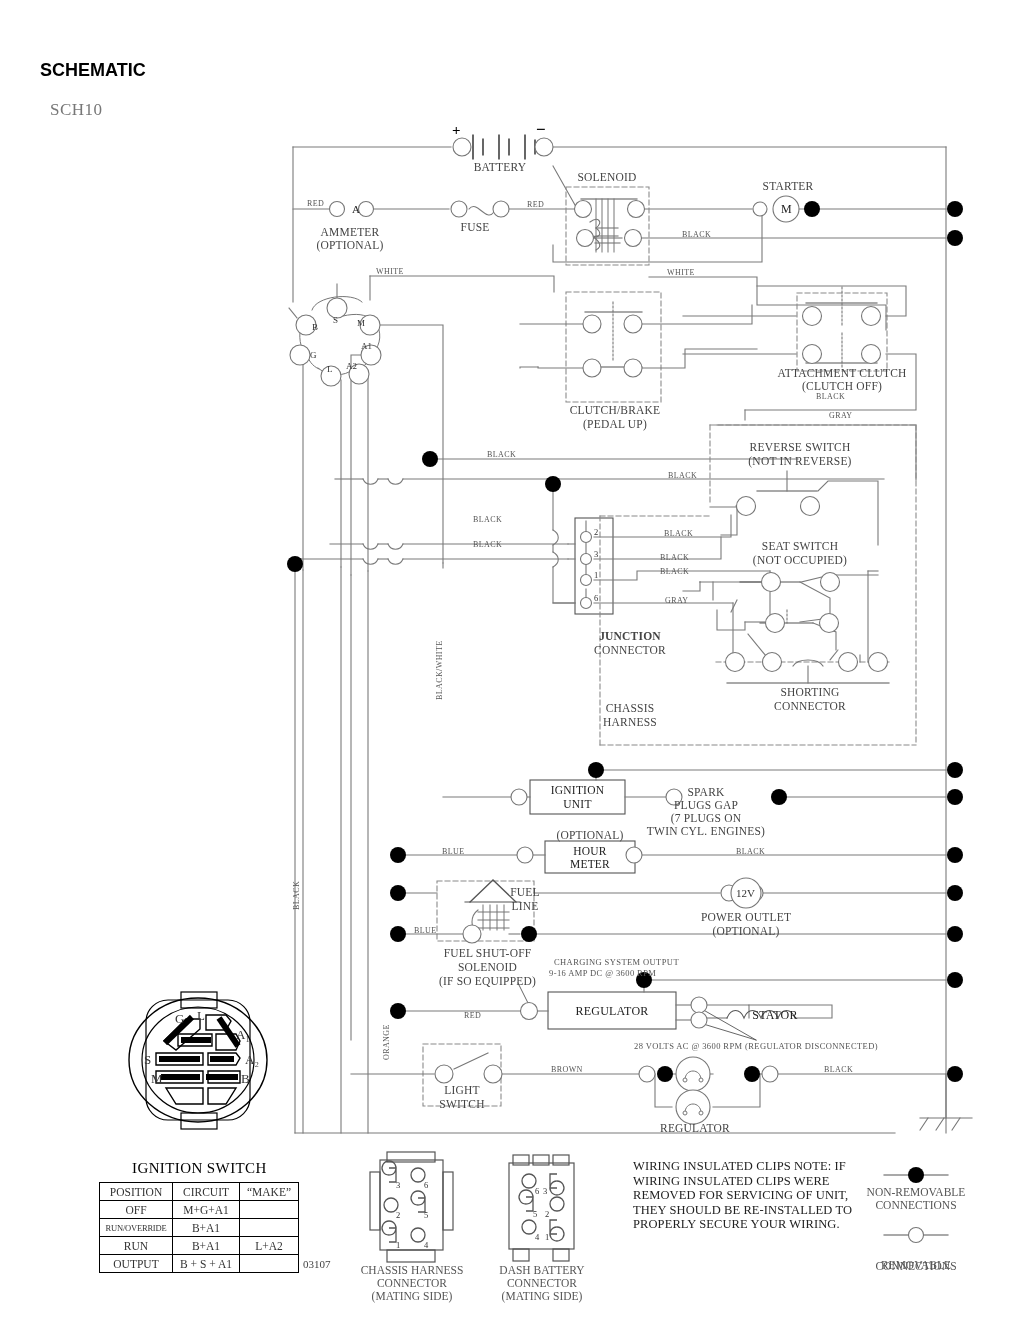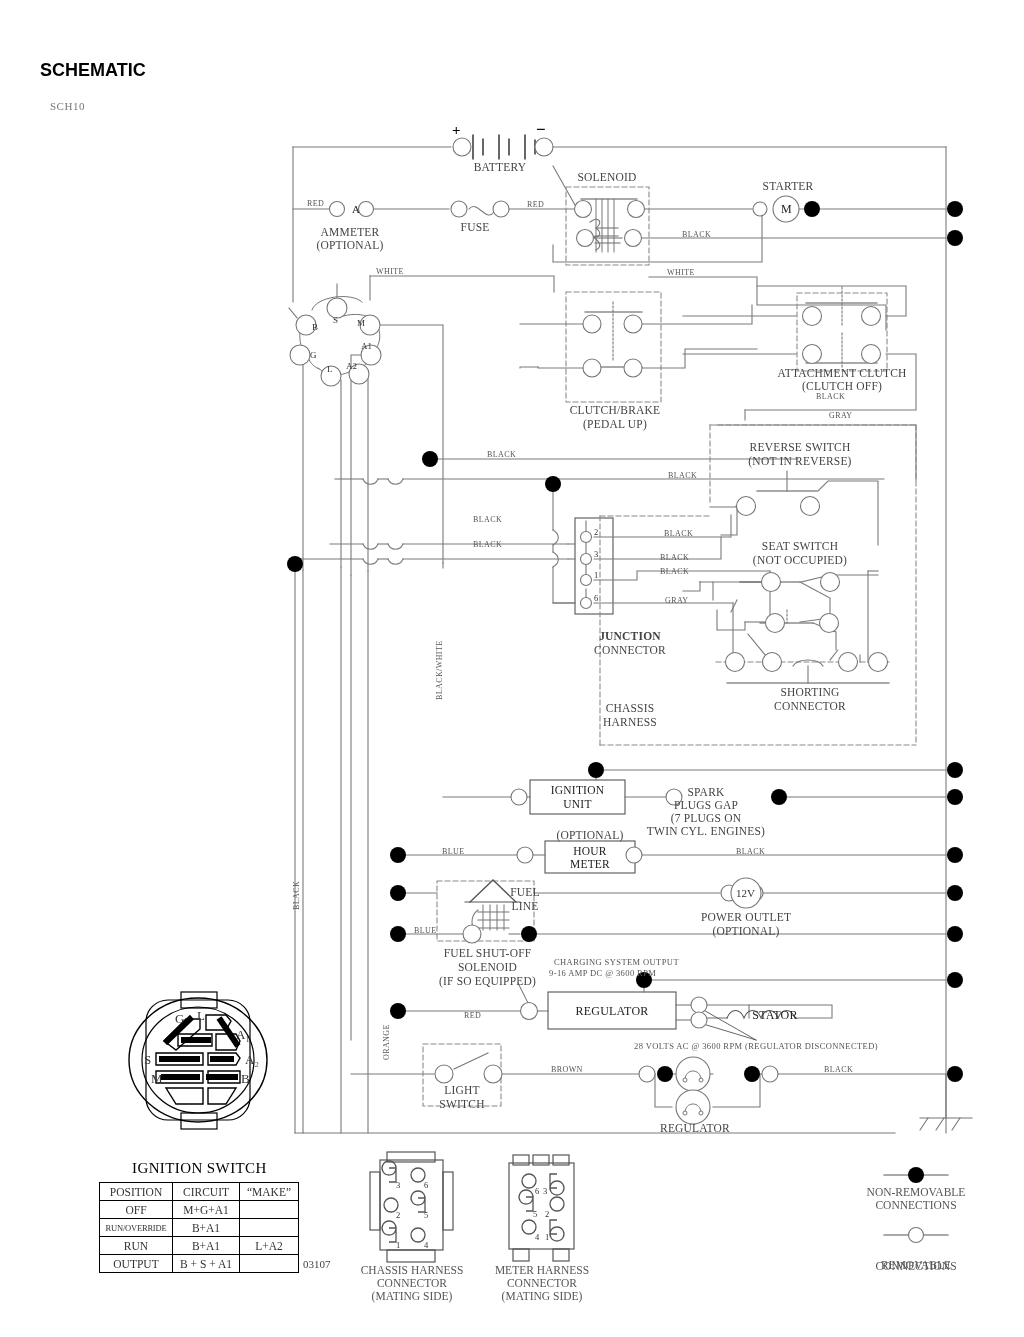--- a/index.html
+++ b/index.html
@@ -4,21 +4,21 @@
 <style>
   html,body{margin:0;padding:0;background:#ffffff;}
   body{width:1024px;height:1337px;position:relative;
        font-family:"Liberation Serif", serif;color:#000;}
   #root{position:relative;width:1024px;height:1337px;overflow:hidden;}
 
   .hd1{position:absolute;left:40px;top:32px;font-family:"Liberation Sans",sans-serif;
        font-weight:bold;font-size:21px;letter-spacing:-0.3px;white-space:nowrap;}
   .hd2{position:absolute;left:40px;top:60px;font-family:"Liberation Sans",sans-serif;
        font-weight:bold;font-size:18px;}
-  .schcode{position:absolute;left:50px;top:100px;font-size:11px;color:#777;
+  .schcode{position:absolute;left:50px;top:100px;font-size:17px;color:#777;
        font-family:"Liberation Serif",serif;letter-spacing:0.5px;}
   .datecode{position:absolute;left:303px;top:1258px;font-size:11px;color:#444;}
 
   svg#sch{position:absolute;left:0;top:0;width:1024px;height:1337px;}
 
   
   .isw-title{position:absolute;left:132px;top:1160px;font-size:15px;letter-spacing:0.4px;}
   table.isw{position:absolute;left:99px;top:1182px;border-collapse:collapse;
       font-size:11.5px;color:#333;}
   table.isw td,table.isw th{border:1px solid #000;padding:1px 4px;text-align:center;
@@ -625,24 +625,25 @@
   <div class="pinnum" style="left:543px;top:1186px;">3</div>
   <div class="pinnum" style="left:533px;top:1209px;">5</div>
   <div class="pinnum" style="left:545px;top:1209px;">2</div>
   <div class="pinnum" style="left:535px;top:1232px;">4</div>
   <div class="pinnum" style="left:545px;top:1232px;">1</div>
 
   <div class="hcname" style="left:327px;top:1264px;">CHASSIS HARNESS</div>
   <div class="hcname" style="left:327px;top:1277px;">CONNECTOR</div>
   <div class="hcname" style="left:327px;top:1290px;">(MATING SIDE)</div>
 
-  <div class="hcname" style="left:457px;top:1264px;">METER HARNESS</div>
+  <div class="hcname" style="left:457px;top:1264px;">DASH BATTERY</div>
   <div class="hcname" style="left:457px;top:1277px;">CONNECTOR</div>
   <div class="hcname" style="left:457px;top:1290px;">(MATING SIDE)</div>
 
+  <div class="notes">WIRING INSULATED CLIPS NOTE: IF WIRING INSULATED CLIPS WERE REMOVED FOR SERVICING OF UNIT, THEY SHOULD BE RE-INSTALLED TO PROPERLY SECURE YOUR WIRING.</div>
 
   <div class="legtxt" style="left:836px;top:1186px;">NON-REMOVABLE</div>
   <div class="legtxt" style="left:836px;top:1199px;">CONNECTIONS</div>
   <div class="legtxt" style="left:836px;top:1247px;margin-top:12px;">REMOVABLE</div>
   <div class="legtxt" style="left:836px;top:1260px;">CONNECTIONS</div>
 
   <div class="isw-title">IGNITION SWITCH</div>
   <table class="isw">
     <tbody id="isw-body">
         <tr>

